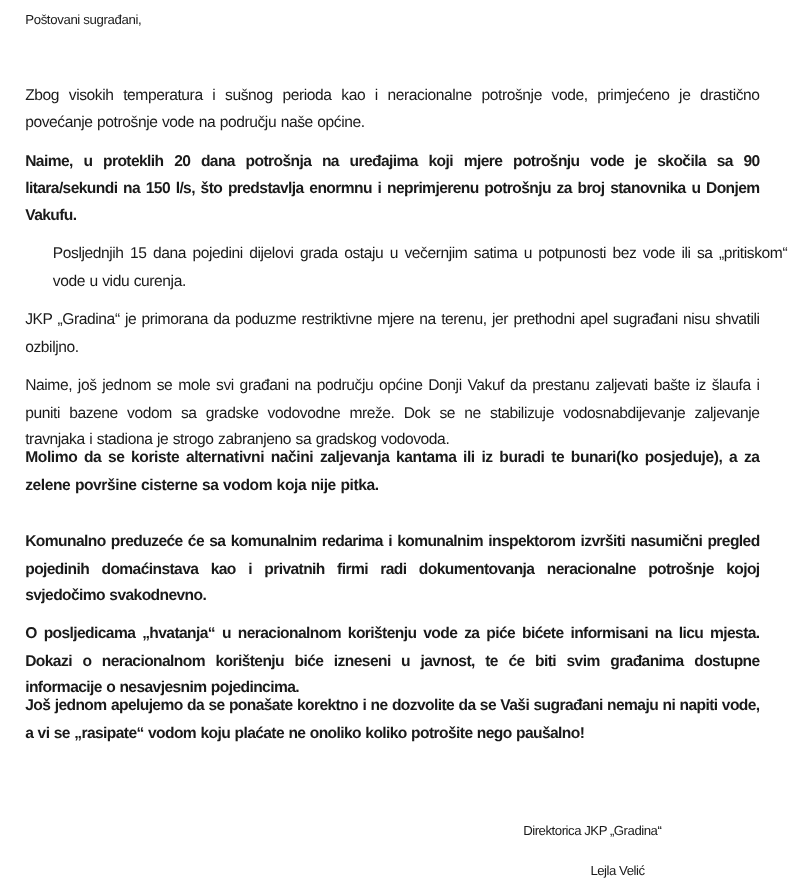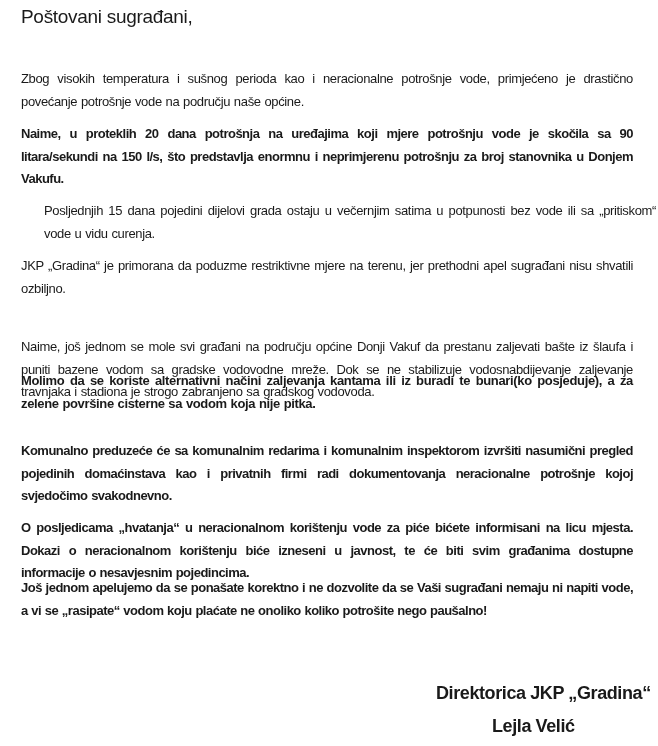--- a/index.html
+++ b/index.html
@@ -12,21 +12,21 @@
       height: 746px;
       overflow: hidden;
       position: relative;
       font-family: "Liberation Sans", sans-serif;
       color: #1a1a1a;
     }
     .greeting {
       position: absolute;
       left: 21px;
       top: 6px;
-      font-size: 19px;
+      font-size: 11px;
       line-height: 22px;
       letter-spacing: -0.3px;
     }
     .para {
       position: absolute;
       left: 21px;
       width: 612px;
       font-size: 13px;
       line-height: 22.5px;
       text-align: justify;
@@ -34,38 +34,38 @@
       margin: 0;
       letter-spacing: -0.35px;
       word-spacing: 0.5px;
     }
     .para.bold {
       font-weight: bold;
       letter-spacing: -0.5px;
     }
     .sig {
       position: absolute;
-      font-size: 18px;
-      font-weight: bold;
+      font-size: 11px;
+      font-weight: normal;
       line-height: 22px;
       letter-spacing: -0.4px;
       white-space: nowrap;
     }
   </style>
 </head>
 <body>
 
 <div>
   <div class="greeting">Poštovani sugrađani,</div>
 
   <p class="para" style="top:68px;">Zbog visokih temperatura i sušnog perioda kao i neracionalne potrošnje vode, primjećeno je drastično povećanje potrošnje vode na području naše općine.</p>
   <p class="para bold" style="top:123px;">Naime, u proteklih 20 dana  potrošnja na uređajima koji mjere potrošnju vode je skočila sa 90 litara/sekundi na 150 l/s, što predstavlja enormnu i neprimjerenu potrošnju za broj stanovnika u Donjem Vakufu.</p>
   <p class="para" style="top:200px;margin-left:23px;">Posljednjih 15 dana pojedini dijelovi grada ostaju u večernjim satima u potpunosti bez vode ili sa „pritiskom“ vode u vidu curenja.</p>
   <p class="para" style="top:255px;">JKP „Gradina“ je primorana da poduzme restriktivne mjere na terenu, jer prethodni apel sugrađani nisu shvatili  ozbiljno.</p>
-  <p class="para" style="top:310px;margin-top:26px;">Naime, još jednom se mole svi građani na području općine Donji Vakuf da prestanu zaljevati bašte iz šlaufa i puniti bazene vodom sa gradske vodovodne mreže. Dok se ne stabilizuje vodosnabdijevanje zaljevanje travnjaka i stadiona je strogo zabranjeno sa gradskog vodovoda.</p>
+  <p class="para" style="top:310px;">Naime, još jednom se mole svi građani na području općine Donji Vakuf da prestanu zaljevati bašte iz šlaufa i puniti bazene vodom sa gradske vodovodne mreže. Dok se ne stabilizuje vodosnabdijevanje zaljevanje travnjaka i stadiona je strogo zabranjeno sa gradskog vodovoda.</p>
   <p class="para" style="top:370px;font-weight:bold;">Molimo da se koriste alternativni načini zaljevanja kantama ili iz buradi te bunari(ko posjeduje), a za zelene površine cisterne sa vodom koja nije pitka.</p>
   <p class="para bold" style="top:440px;">Komunalno preduzeće će sa komunalnim redarima i komunalnim inspektorom izvršiti nasumični pregled pojedinih domaćinstava kao i privatnih firmi radi dokumentovanja neracionalne potrošnje kojoj svjedočimo svakodnevno.</p>
   <p class="para bold" style="top:517px;">O posljedicama „hvatanja“ u neracionalnom korištenju vode za piće bićete informisani na licu mjesta. Dokazi o neracionalnom korištenju biće izneseni u javnost, te će biti svim građanima dostupne informacije o nesavjesnim pojedincima.</p>
   <p class="para bold" style="top:577px;">Još jednom apelujemo da se ponašate korektno i ne dozvolite da se Vaši sugrađani nemaju ni napiti vode, a vi se „rasipate“ vodom koju plaćate ne onoliko koliko potrošite nego paušalno!</p>
 
   <div class="sig" style="left:436px; top:682px;">Direktorica JKP „Gradina“</div>
   <div class="sig" style="left:492px; top:715px;">Lejla Velić</div>
 </div>
 
 </body></html>

